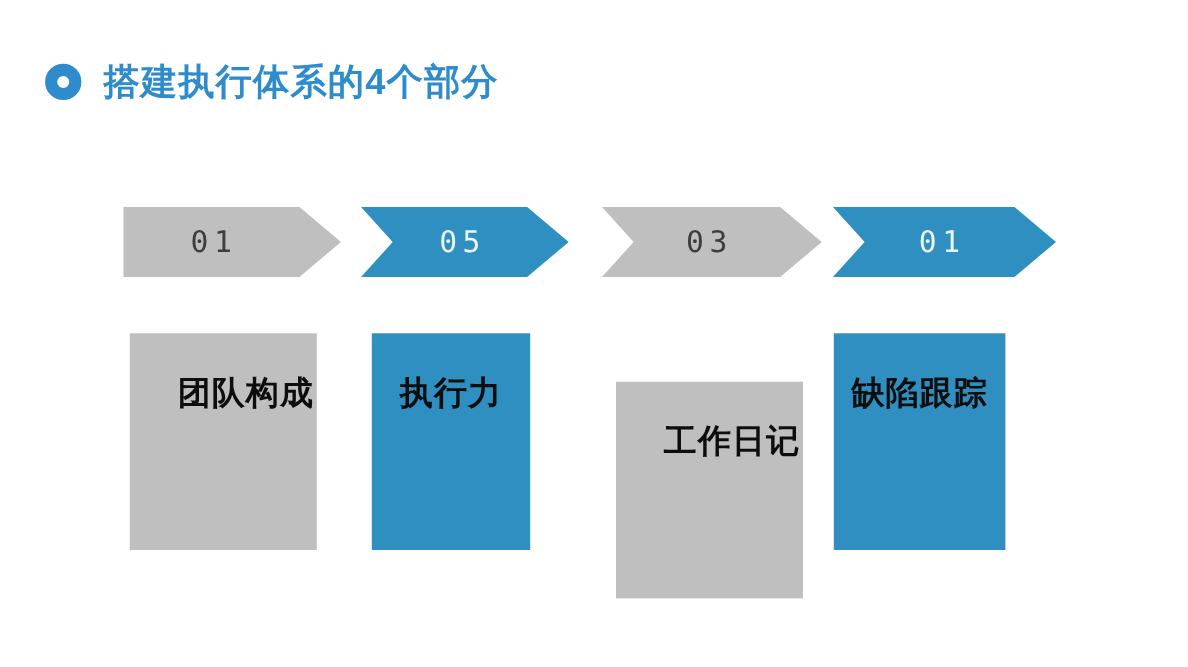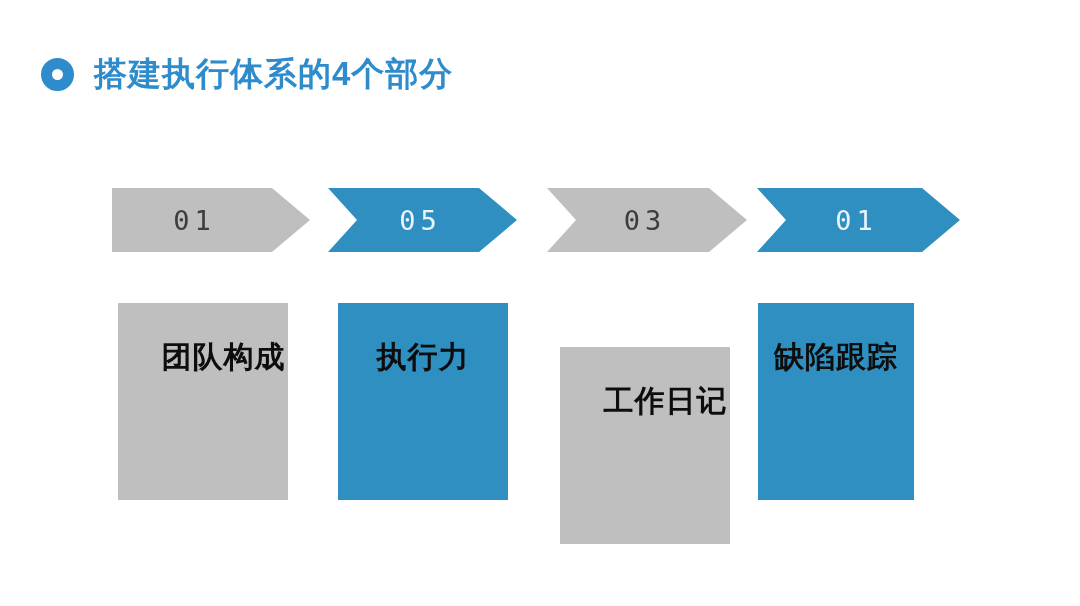--- a/index.html
+++ b/index.html
@@ -80,21 +80,21 @@
   .card.gray { background: #bfbfbf; padding-left: 41px; }
   .card.blue { background: #2e8fc0; }
   .card .card-label {
     font-size: 30px;
     font-weight: bold;
     color: #0d0d0d;
     letter-spacing: 1px;
     white-space: nowrap;
   }
   .b1 { left: 118px; width: 170px; }
-  .b2 { left: 338px; width: 170px; }
+  .b2 { left: 338px; width: 144px; }
   .b3 { left: 560px; width: 170px; margin-top: 44px; }
   .b4 { left: 758px; width: 156px; }
 </style>
 </head>
 <body>
 
 <div class="slide">
 
   <div class="header">
     <span class="ring"></span>

